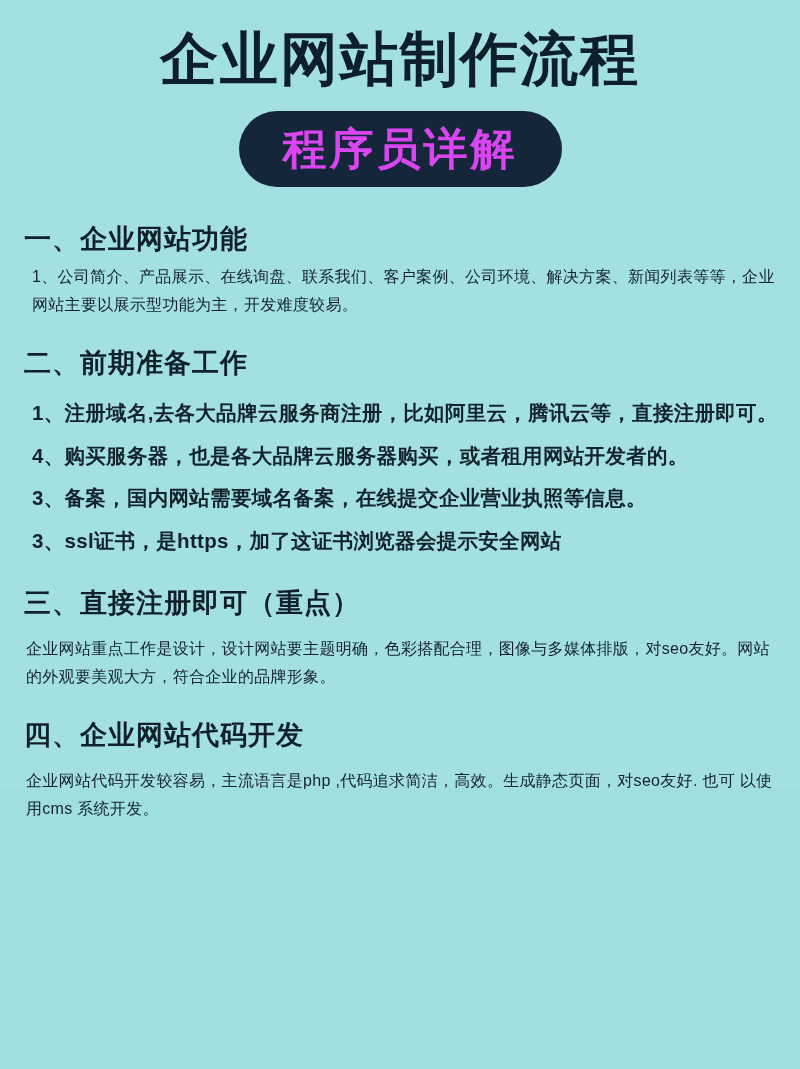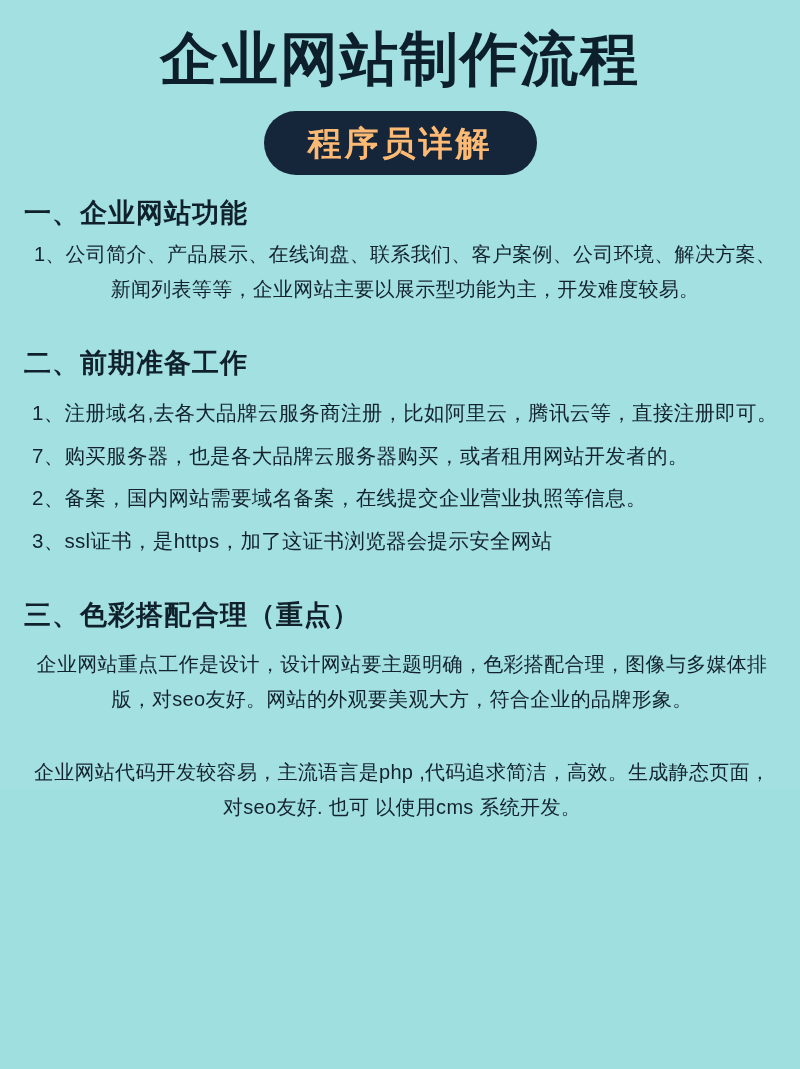--- a/index.html
+++ b/index.html
@@ -31,89 +31,90 @@
     padding-top: 26px;
     line-height: 1.15;
   }
   .badge-wrap {
     display: flex;
     justify-content: center;
     margin-top: 18px;
   }
   .badge {
     background: #16263a;
-    color: #fdba74;
-    font-size: 34px;
+    color: #d946ef;
+    font-size: 44px;
     font-weight: bold;
     letter-spacing: 3px;
     border-radius: 40px;
     padding: 12px 44px;
     line-height: 1.2;
   }
   .section {
     margin-top: 22px;
   }
   .section-heading {
     font-size: 27px;
     font-weight: bold;
     color: #10212c;
     letter-spacing: 1px;
     margin: 0 0 6px 0;
     padding-left: 2px;
   }
   .para {
-    font-size: 20px;
+    font-size: 16px;
     line-height: 1.75;
     color: #13232e;
     letter-spacing: 0.3px;
     margin: 0;
     padding-left: 4px;
-    text-align: center;
   }
   .para.indent {
     padding-left: 10px;
   }
   .item {
     font-size: 20.5px;
     line-height: 1.78;
     color: #13232e;
     letter-spacing: 0.3px;
     margin: 0 0 6px 0;
     padding-left: 10px;
+    font-weight: bold;
   }
   .gap-sm { margin-top: 14px; }
-  .gap-md { margin-top: 38px; }
-  .gap-lg { margin-top: 20px; }
+  .gap-md { margin-top: 26px; }
+  .gap-lg { margin-top: 34px; }
 </style>
 </head>
 <body>
 
 <div class="page">
 
   <div class="title">企业网站制作流程</div>
 
   <div class="badge-wrap">
     <div class="badge">程序员详解</div>
   </div>
 
   <div class="section gap-lg">
     <h2 class="section-heading">一、企业网站功能</h2>
     <p class="para indent">1、公司简介、产品展示、在线询盘、联系我们、客户案例、公司环境、解决方案、新闻列表等等，企业网站主要以展示型功能为主，开发难度较易。</p>
   </div>
 
   <div class="section gap-md">
     <h2 class="section-heading">二、前期准备工作</h2>
     <p class="item gap-sm">1、注册域名,去各大品牌云服务商注册，比如阿里云，腾讯云等，直接注册即可。</p>
-    <p class="item">7、购买服务器，也是各大品牌云服务器购买，或者租用网站开发者的。</p>
-    <p class="item">2、备案，国内网站需要域名备案，在线提交企业营业执照等信息。</p>
+    <p class="item">4、购买服务器，也是各大品牌云服务器购买，或者租用网站开发者的。</p>
+    <p class="item">3、备案，国内网站需要域名备案，在线提交企业营业执照等信息。</p>
     <p class="item">3、ssl证书，是https，加了这证书浏览器会提示安全网站</p>
   </div>
 
   <div class="section gap-md">
-    <h2 class="section-heading">三、色彩搭配合理（重点）</h2>
+    <h2 class="section-heading">三、直接注册即可（重点）</h2>
     <p class="para gap-sm">企业网站重点工作是设计，设计网站要主题明确，色彩搭配合理，图像与多媒体排版，对seo友好。网站的外观要美观大方，符合企业的品牌形象。</p>
   </div>
 
   <div class="section gap-md">
+    <h2 class="section-heading">四、企业网站代码开发</h2>
     <p class="para gap-sm">企业网站代码开发较容易，主流语言是php ,代码追求简洁，高效。生成静态页面，对seo友好. 也可 以使用cms 系统开发。</p>
   </div>
 
 </div>
 
 </body></html>

